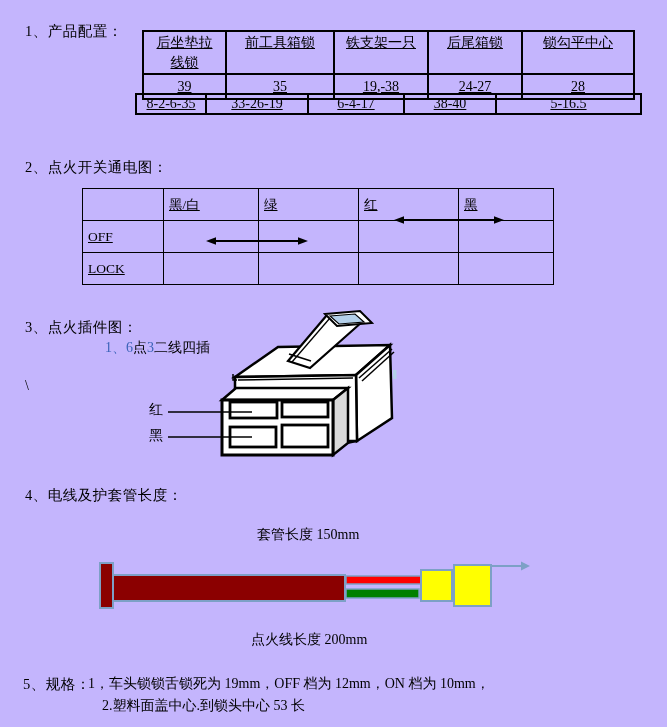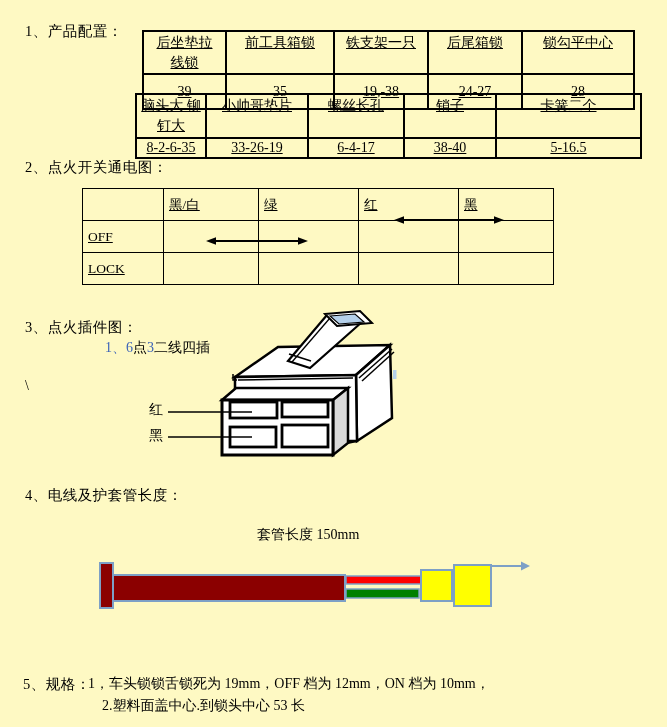--- a/index.html
+++ b/index.html
@@ -1,18 +1,18 @@
 <!DOCTYPE html>
 <html style="--c-sheath_maroon: #8B0000; --c-wire_red: #FF0000; --c-wire_green: #008000; --c-connector_yellow: #FFFF00; --c-outline_blue: #7DA0C6; --c-ribbon_tip_blue: #B4D0EA; --c-connector_side_gray: #D9D9D9; --c-accent_text_blue: #3A62B8;"><head>
 <meta charset="utf-8">
 <style>
   * { margin:0; padding:0; box-sizing:border-box; }
   html,body { background:#fff; }
   .page {
-    position:relative; width:667px; height:727px; background:#fef9c3;
+    position:relative; width:667px; height:727px; background:#c4b5fd;
     font-family:"Liberation Serif","DejaVu Serif",serif; color:#000; overflow:hidden;
   }
   .abs { position:absolute; }
   .heading { font-size:14.5px; letter-spacing:.5px; white-space:nowrap; }
   .txt { font-size:14px; white-space:nowrap; }
 
   table.doc { border-collapse:collapse; table-layout:fixed; }
   table.doc td { border:2px solid #000; font-size:14px; text-align:center; overflow:hidden;text-decoration:underline; }
   table.t1 td.hdr { vertical-align:top; line-height:20px; padding-top:1px; }
   td.pad-wrap { padding-left:10px; padding-right:10px; white-space:normal; }
@@ -54,46 +54,39 @@
         <col style="width:112px">
       </colgroup>
     <tbody>
         <tr style="height:42px;">
       <td class="hdr pad-wrap">后坐垫拉线锁</td>
       <td class="hdr">前工具箱锁</td>
       <td class="hdr">铁支架一只</td>
       <td class="hdr">后尾箱锁</td>
       <td class="hdr">锁勾平中心</td>
     </tr>
-    <tr style="height:35px;">
+    <tr style="height:25px;">
       <td>39</td>
       <td>35</td>
       <td>19,-38</td>
       <td>24-27</td>
       <td>28</td>
     </tr>
   </tbody>
     </table>
 
   <table class="doc t1 abs" style="left:135px; top:93px; width:505px;">
     <colgroup>
         <col style="width:70px">
         <col style="width:102px">
         <col style="width:96px">
         <col style="width:92px">
         <col style="width:145px">
       </colgroup>
     <tbody>
-        <tr style="height:44px;">
-      <td class="hdr pad-sm">脑头大.铆钉大</td>
-      <td class="hdr">小帅哥垫片</td>
-      <td class="hdr">螺丝长孔</td>
-      <td class="hdr">销子</td>
-      <td class="hdr">卡簧二个</td>
-    </tr>
     <tr style="height:20px;">
       <td>8-2-6-35</td>
       <td>33-26-19</td>
       <td>6-4-17</td>
       <td>38-40</td>
       <td>5-16.5</td>
     </tr>
   </tbody>
     </table>
 
@@ -195,18 +188,19 @@
     <rect class="maroon" x="5" y="5" width="13" height="45"></rect>
     <rect class="maroon" x="18" y="17" width="232" height="26"></rect>
     <rect class="stripe-red" x="251" y="18" width="76" height="8"></rect>
     <rect class="stripe-green" x="251" y="31" width="73" height="9"></rect>
     <rect class="ybox" x="326" y="12" width="31" height="31"></rect>
     <rect class="ybox" x="359" y="7" width="37" height="41"></rect>
     <line class="blue-line" x1="396" y1="8" x2="426" y2="8"></line>
     <polygon class="blue-head" points="426,3.5 435,8 426,12.5"></polygon>
   </svg>
 
+  <div class="abs txt" style="left:251px; top:631px;">点火线长度 200mm</div>
 
   <div class="abs heading" style="left:23px; top:675px;">5、规格：</div>
   <div class="abs txt" style="left:88px; top:675px;">1，车头锁锁舌锁死为 19mm，OFF 档为 12mm，ON 档为 10mm，</div>
   <div class="abs txt" style="left:102px; top:697px;">2.塑料面盖中心.到锁头中心 53 长</div>
 
 </div>
 
 </body></html>

